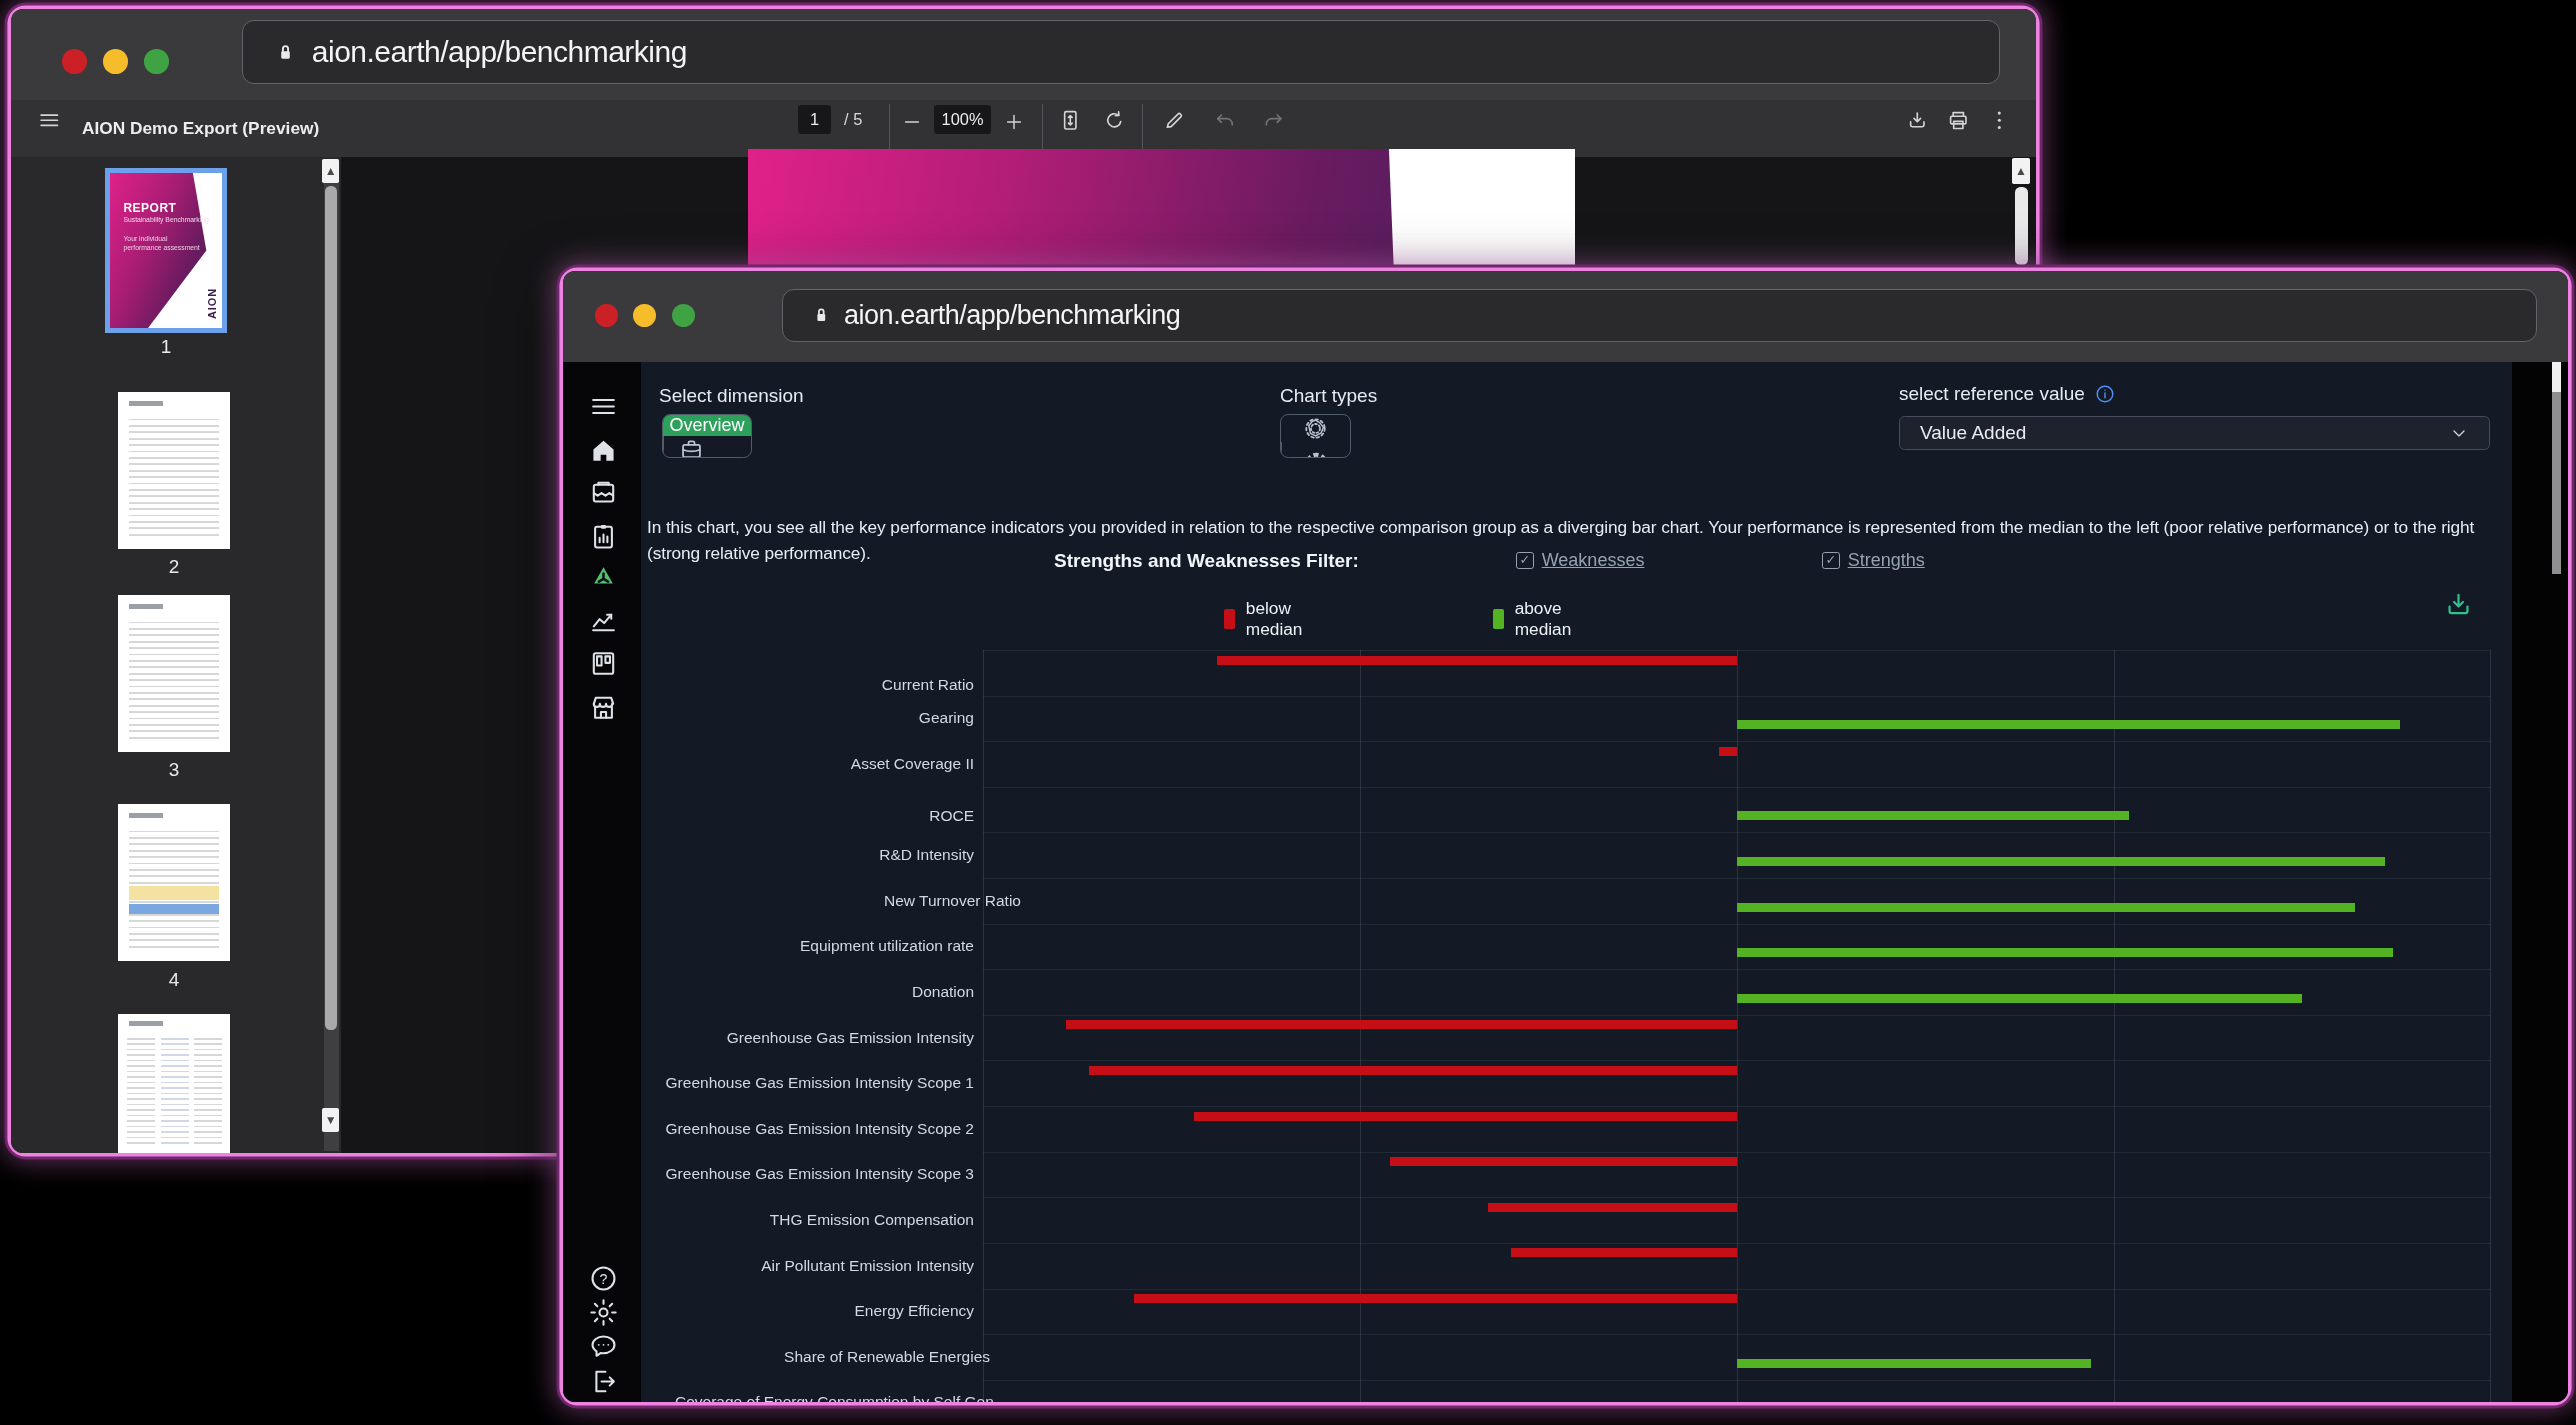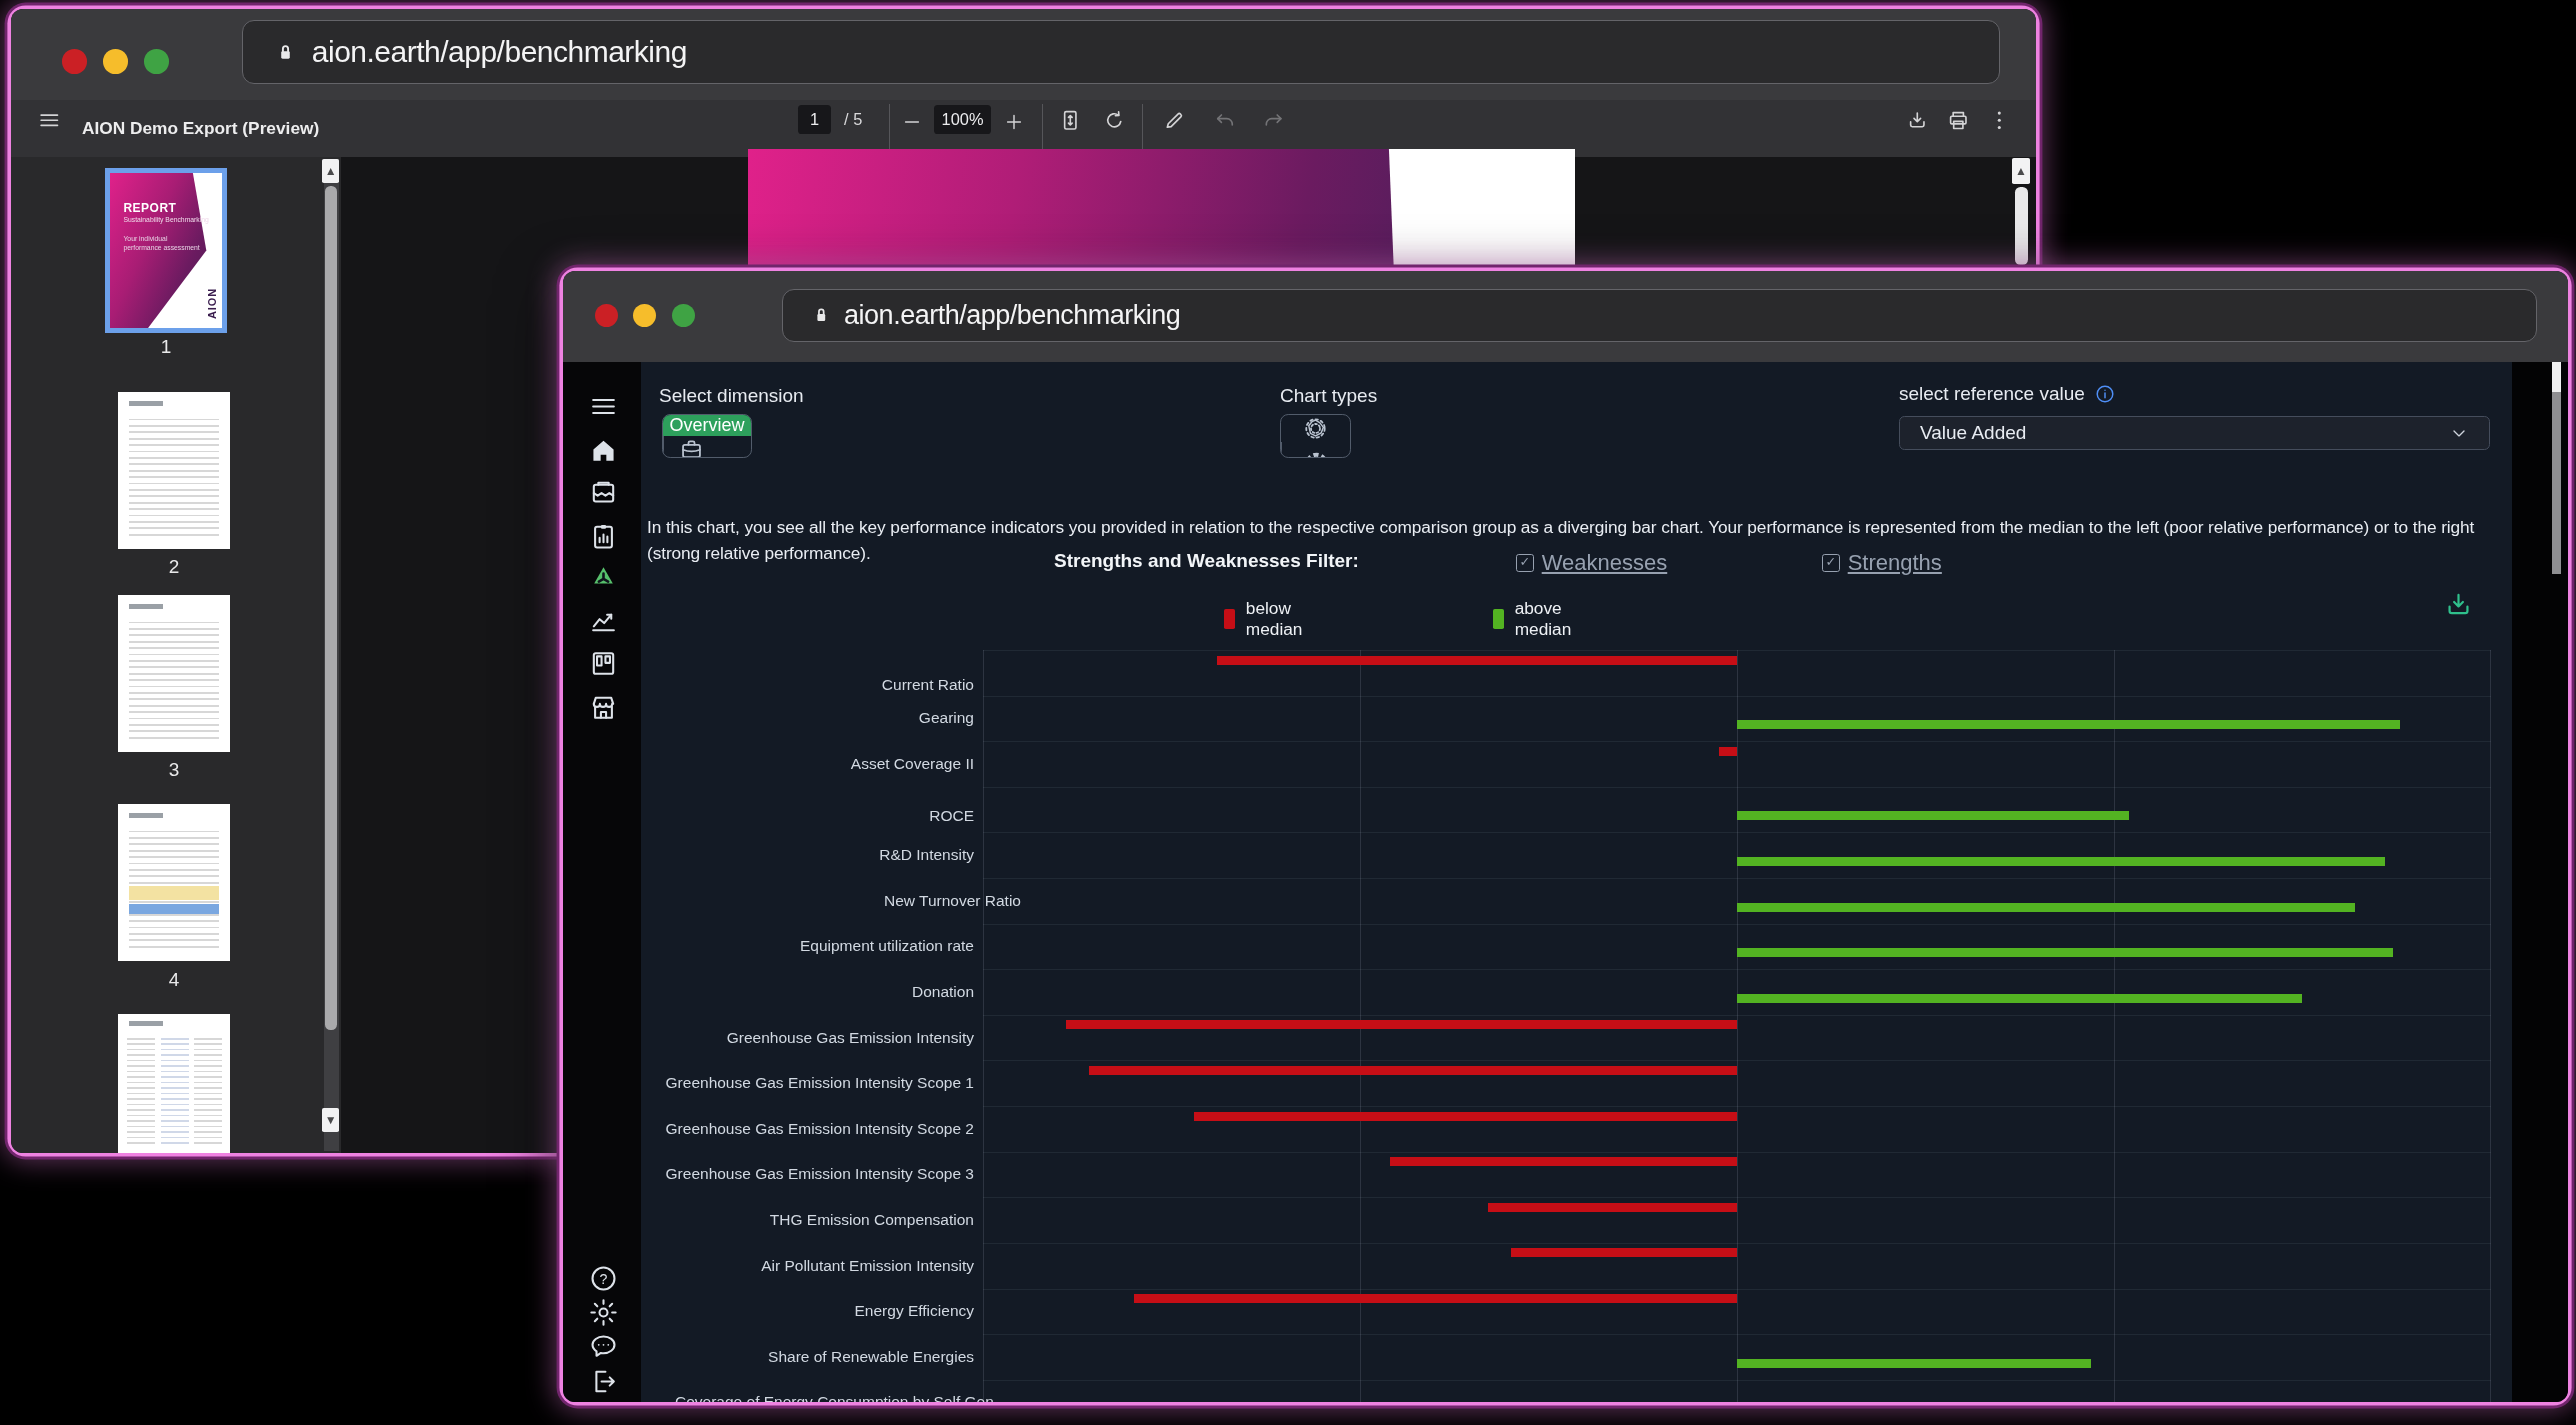--- a/index.html
+++ b/index.html
@@ -62,21 +62,21 @@
   .seg-cell{display:flex;align-items:center;justify-content:center;color:#b9c2cf;border-left:1.4px solid #525c6b;}
   .seg-cell:first-child{border-left:none;}
   .seg-cell.selected{background:#2da05c;color:#fff;}
   .seg-cell .label{font-size:18px;color:#fff;}
   .dropdown{background:#1d222c;border:1.4px solid #454d5c;border-radius:5.5px;display:flex;align-items:center;
     color:#e8ecf2;font-size:19px;box-sizing:border-box;}
   .desc{font-size:17.3px;line-height:25.5px;color:#e9edf3;letter-spacing:-0.1px;}
   .filter-title{font-size:19px;font-weight:bold;color:#f2f5f8;white-space:nowrap;}
   .cbx-wrap{display:flex;align-items:center;gap:8.2px;color:#97a1b0;}
   .cbx{width:15.5px;height:15.5px;border:1.8px solid #97a1b0;border-radius:2.7px;font-size:12.8px;line-height:13.7px;text-align:center;color:#97a1b0;}
-  .cbx-label{font-size:22px;text-decoration:underline;text-align:center;}
+  .cbx-label{font-size:18px;text-decoration:underline;text-align:center;}
   .legend-item{display:flex;align-items:center;gap:11px;}
   .legend-swatch{width:18px;height:20px;border-radius:1.8px;}
   .legend-label{font-size:17.3px;color:#eef1f5;}
   .dl-btn{color:#2fc08c;}
   .cat-label{position:absolute;left:0;width:333px;text-align:right;font-size:15.5px;color:#d2d9e2;white-space:nowrap;}
   .cat-label.overflow{left:34px;width:auto;text-align:left;}
   .vline{position:absolute;top:0;width:0.9px;background:rgba(148,160,178,.20);}
   .hline{position:absolute;left:0;width:100%;height:0.9px;background:rgba(148,160,178,.11);}
   .bar{position:absolute;height:9px;}
 </style>
@@ -454,19 +454,19 @@
           <div class="cat-label" style="top: 242px; padding-left: 47px;">New Turnover Ratio</div>
           <div class="cat-label" style="top: 287px;">Equipment utilization rate</div>
           <div class="cat-label" style="top: 333px;">Donation</div>
           <div class="cat-label" style="top: 379px;">Greenhouse Gas Emission Intensity</div>
           <div class="cat-label" style="top: 424px;">Greenhouse Gas Emission Intensity Scope 1</div>
           <div class="cat-label" style="top: 470px;">Greenhouse Gas Emission Intensity Scope 2</div>
           <div class="cat-label" style="top: 515px;">Greenhouse Gas Emission Intensity Scope 3</div>
           <div class="cat-label" style="top: 561px;">THG Emission Compensation</div>
           <div class="cat-label" style="top: 607px;">Air Pollutant Emission Intensity</div>
           <div class="cat-label" style="top: 652px;">Energy Efficiency</div>
-          <div class="cat-label" style="top: 698px;">Share of Renewable Energies</div>
+          <div class="cat-label" style="top: 698px; padding-left: 16px;">Share of Renewable Energies</div>
           <div class="cat-label overflow" style="top: 743px;">Coverage of Energy Consumption by Self Gen</div>
         </div>
   </div>
  </div>
 </div>
 
 
 </body></html>

